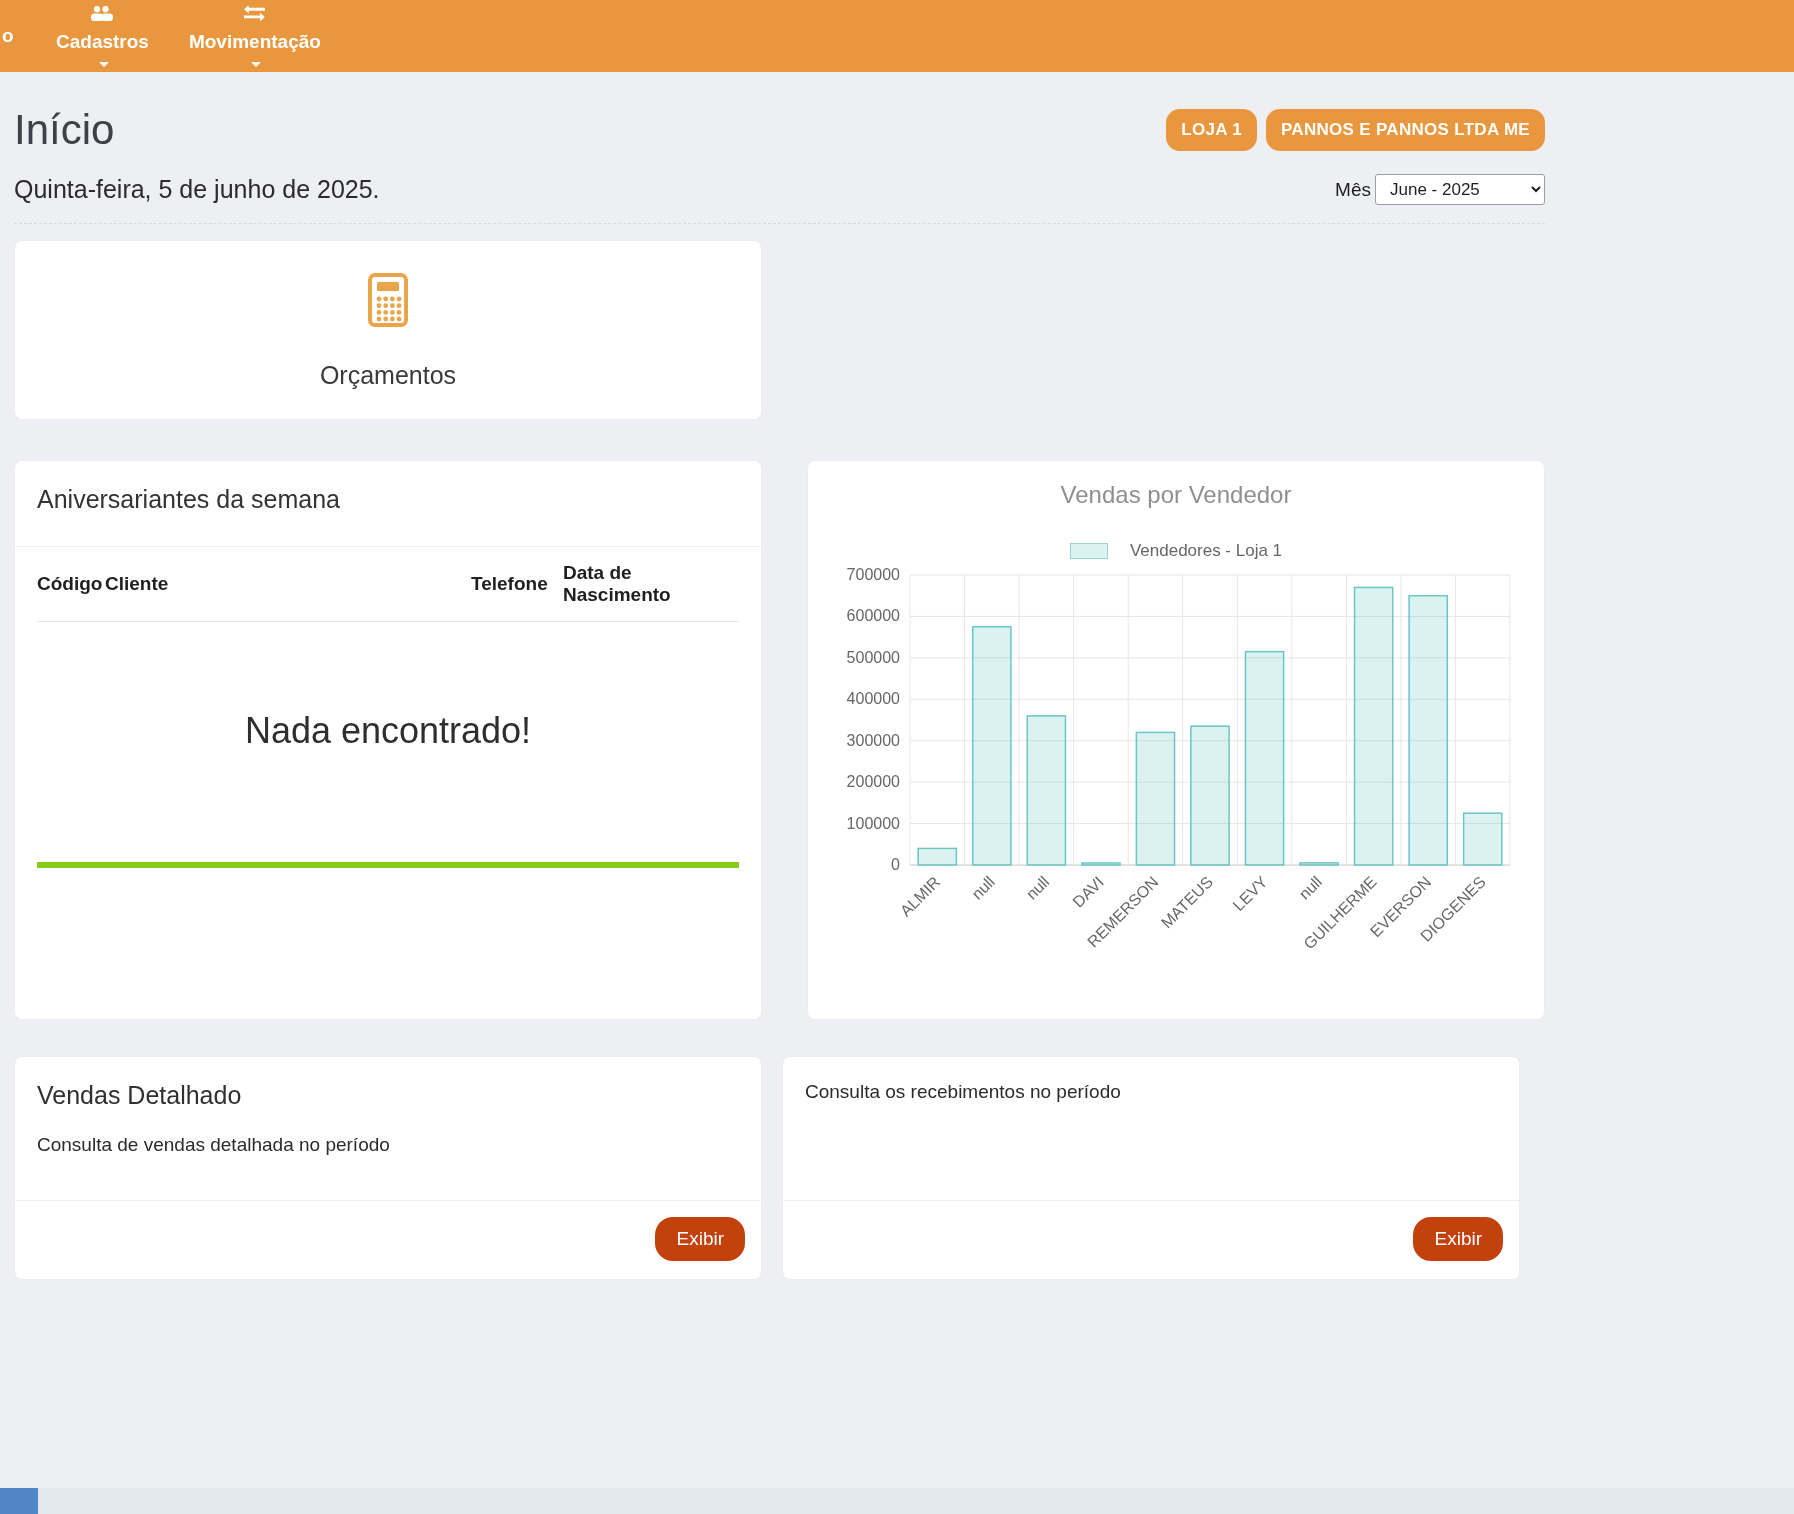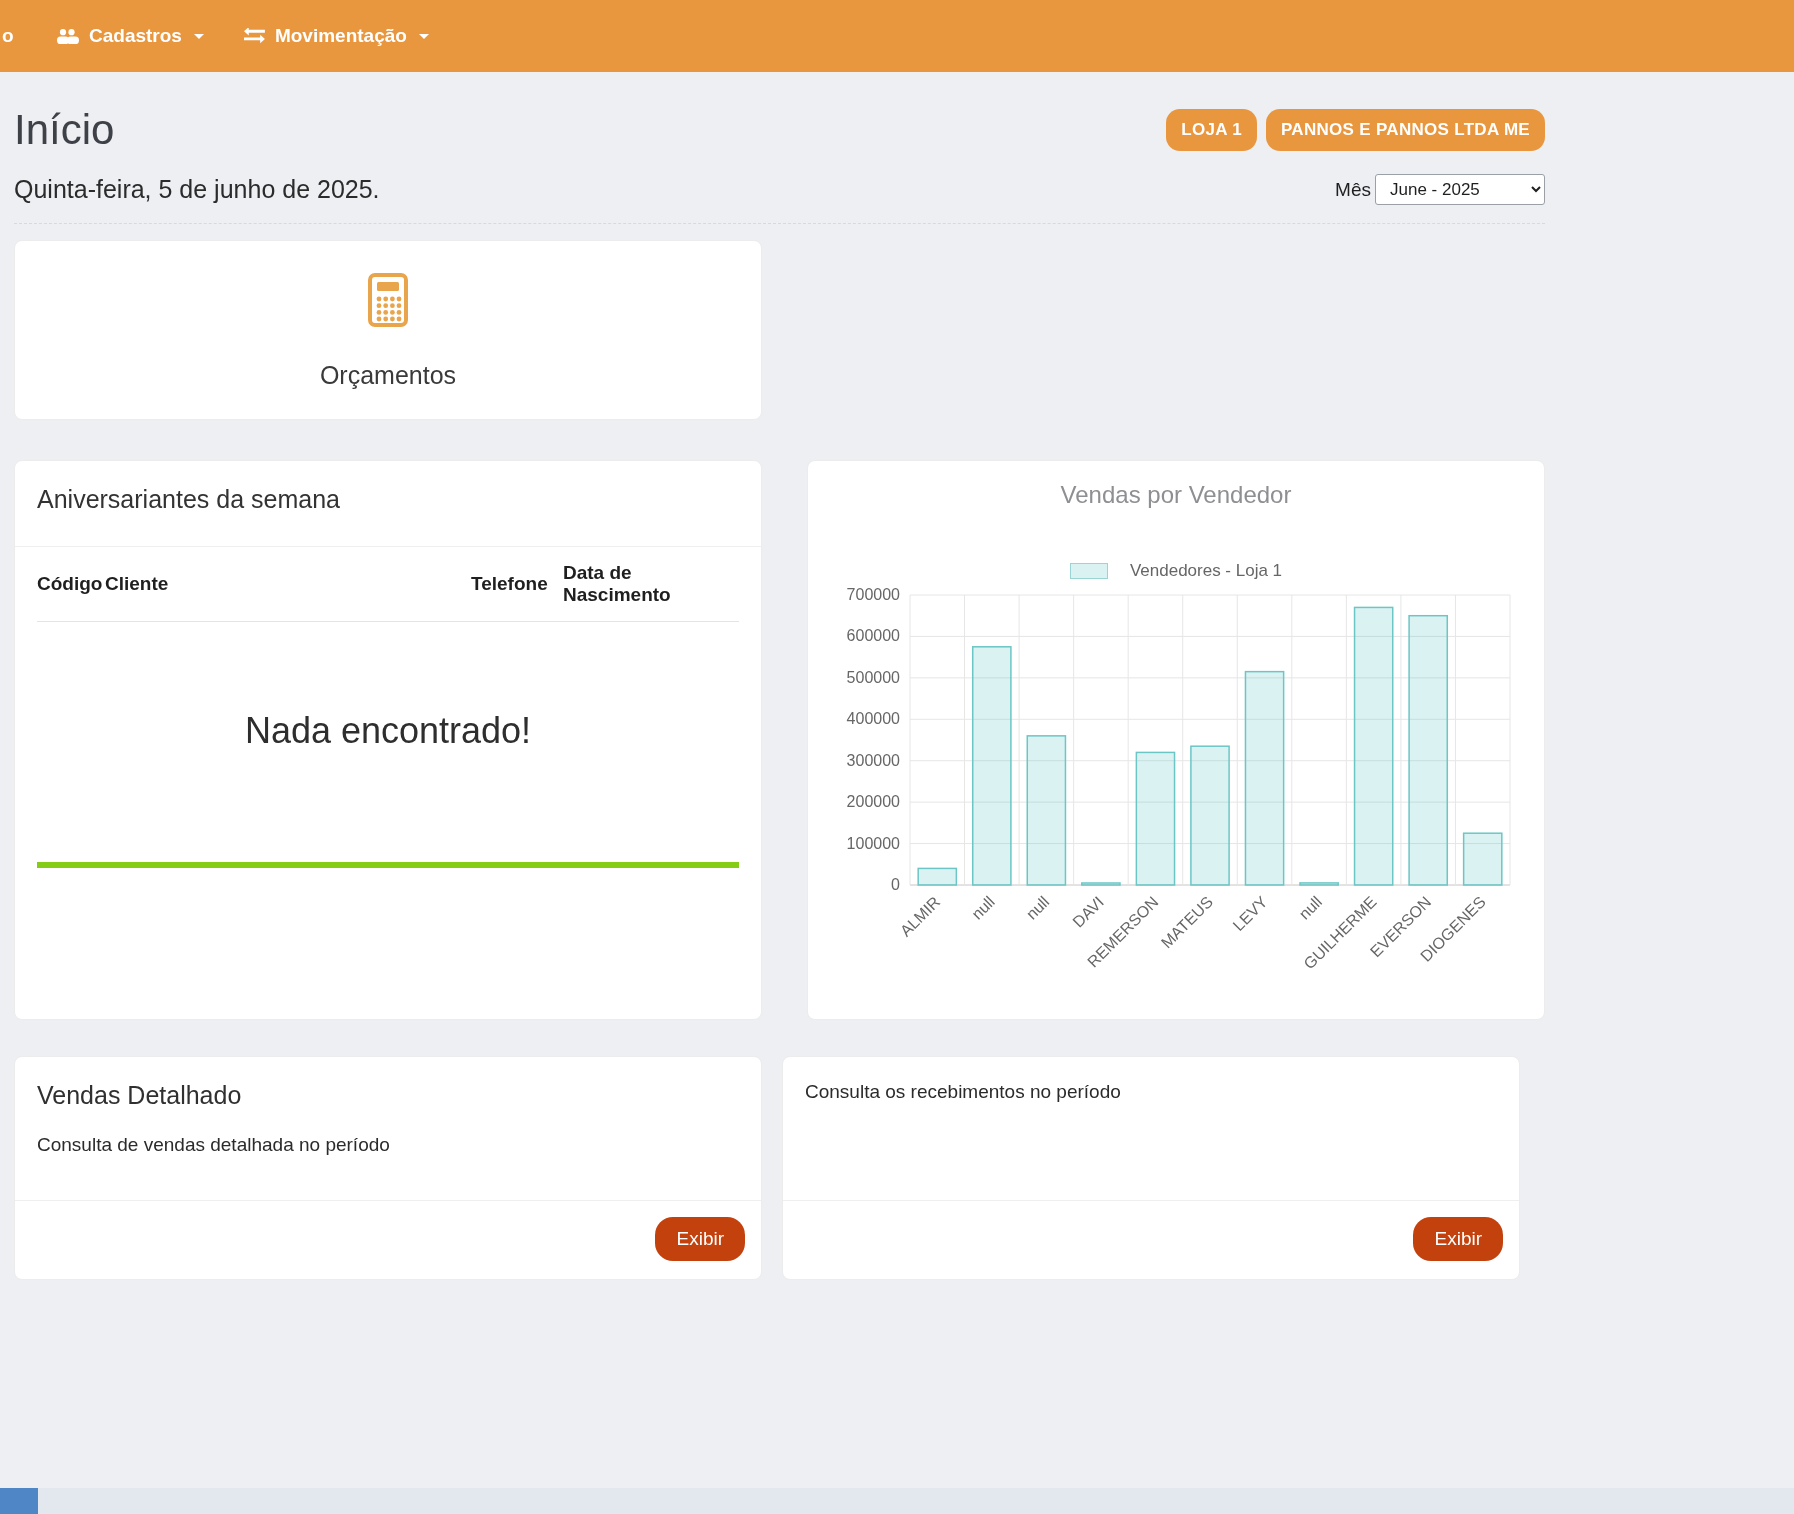--- a/index.html
+++ b/index.html
@@ -10,21 +10,21 @@
     font-family:"Liberation Sans", sans-serif;
     color:#2d2d2d;
   }
 
   
   .navbar {
     height:72px; background:#e9973e; display:flex; align-items:center;
     color:#fff; font-size:19px; font-weight:700; padding-left:2px;
   }
   .nav-partial { width:14px; overflow:hidden; }
-  .nav-item { display:flex; align-items:center; gap:9px; margin-left:40px; cursor:pointer; }
+  .nav-item { display:flex; align-items:center; gap:9px; margin-left:40px; cursor:pointer;flex-direction:column; }
   .caret {
     width:0; height:0; border-left:5px solid transparent;
     border-right:5px solid transparent; border-top:5px solid #fff; margin-left:3px;
   }
   .nav-icon svg { display:block; }
 
   
   .page { width:1531px; margin-left:14px; padding-top:34px; }
 
   .header-row { display:flex; justify-content:space-between; align-items:center; }
@@ -71,21 +71,21 @@
   .th-telefone { width:92px; }
   .th-nascimento { width:176px; }
   .empty-cell {
     text-align:center; font-size:36px; color:#2e2e2e;
     padding:88px 0 110px; border-bottom:6px solid #84cc16;
   }
 
   .chart-title { font-size:24px; color:#8d8f92; text-align:center; padding-top:20px; }
   .chart-legend {
     display:flex; align-items:center; justify-content:center; gap:22px;
-    margin-top:52px; font-size:17px; color:#666; cursor:pointer;
+    margin-top:32px; font-size:17px; color:#666; cursor:pointer;
   }
   .legend-swatch { width:38px; height:16px; background:rgba(75,192,192,0.2); border:1px solid #9ad4d4; }
   .chart-svg { display:block; margin:4px auto 0; }
 
   .bottom-row { display:flex; gap:20px; margin-top:36px; }
   .action-card { min-height:224px; display:flex; flex-direction:column; }
   .action-left { width:748px; }
   .action-right { width:738px; }
   .ac-body { padding:24px 22px 26px; flex:1; }
   .ac-title { font-size:25px; margin-bottom:24px; }

